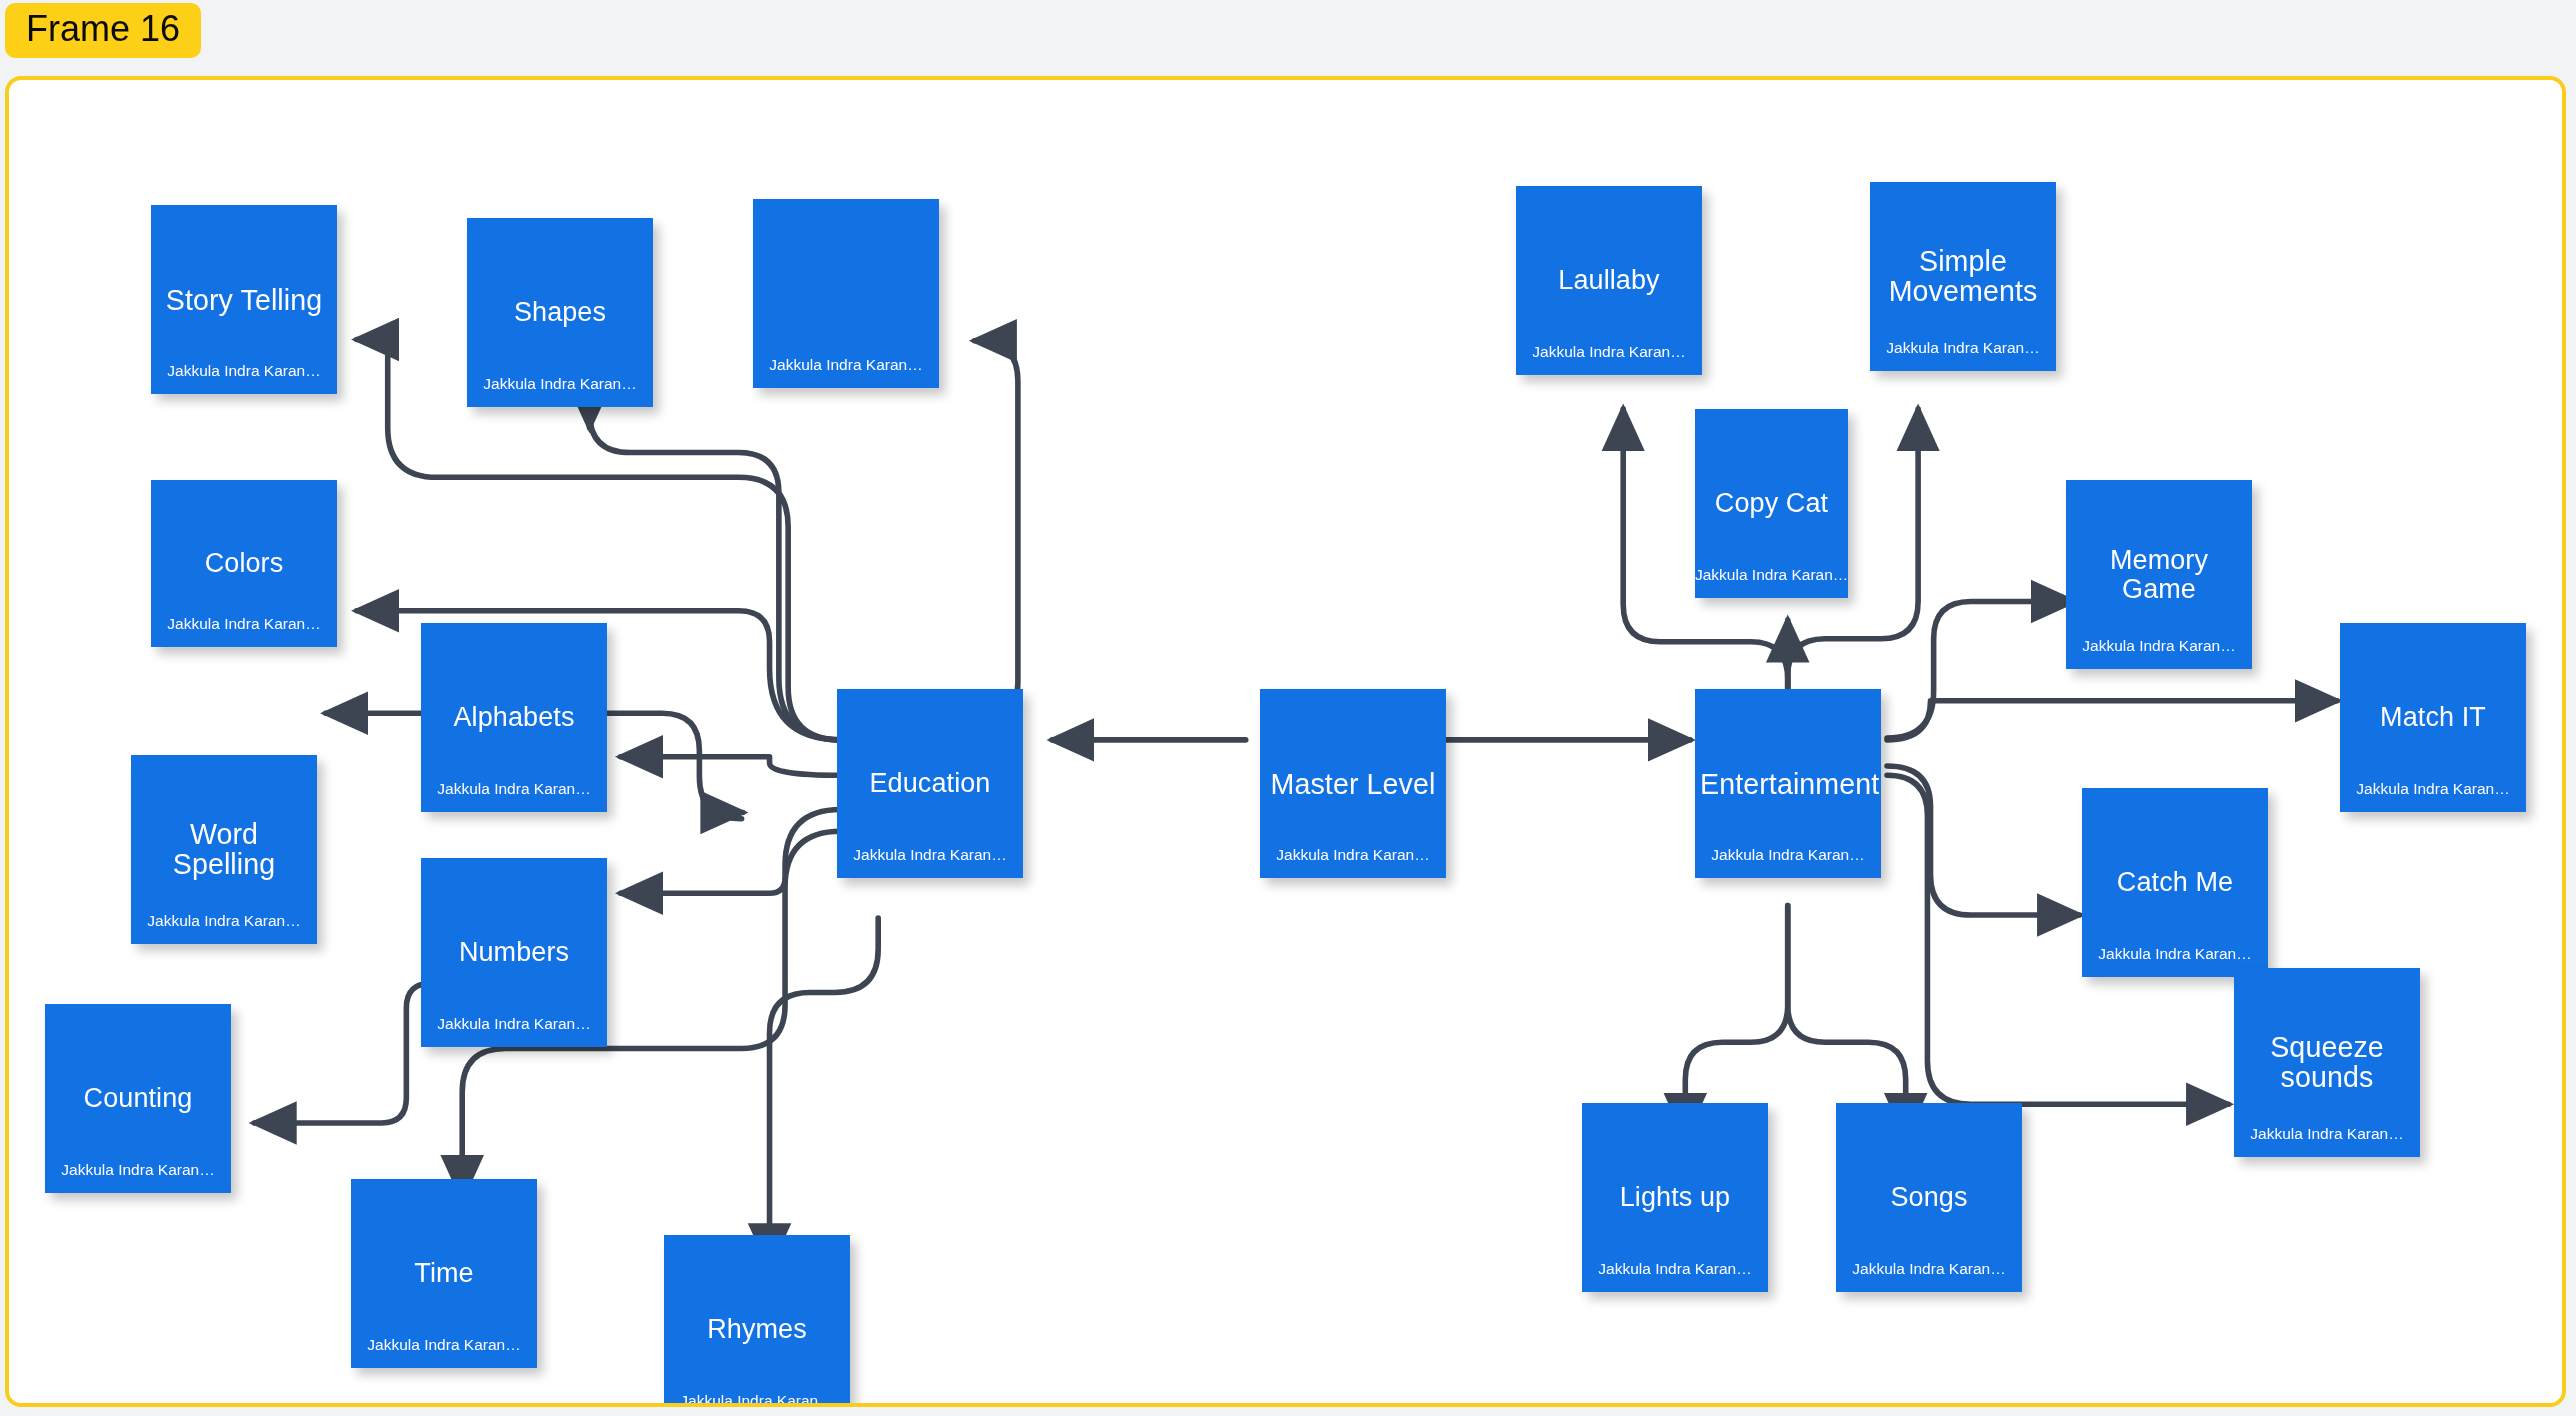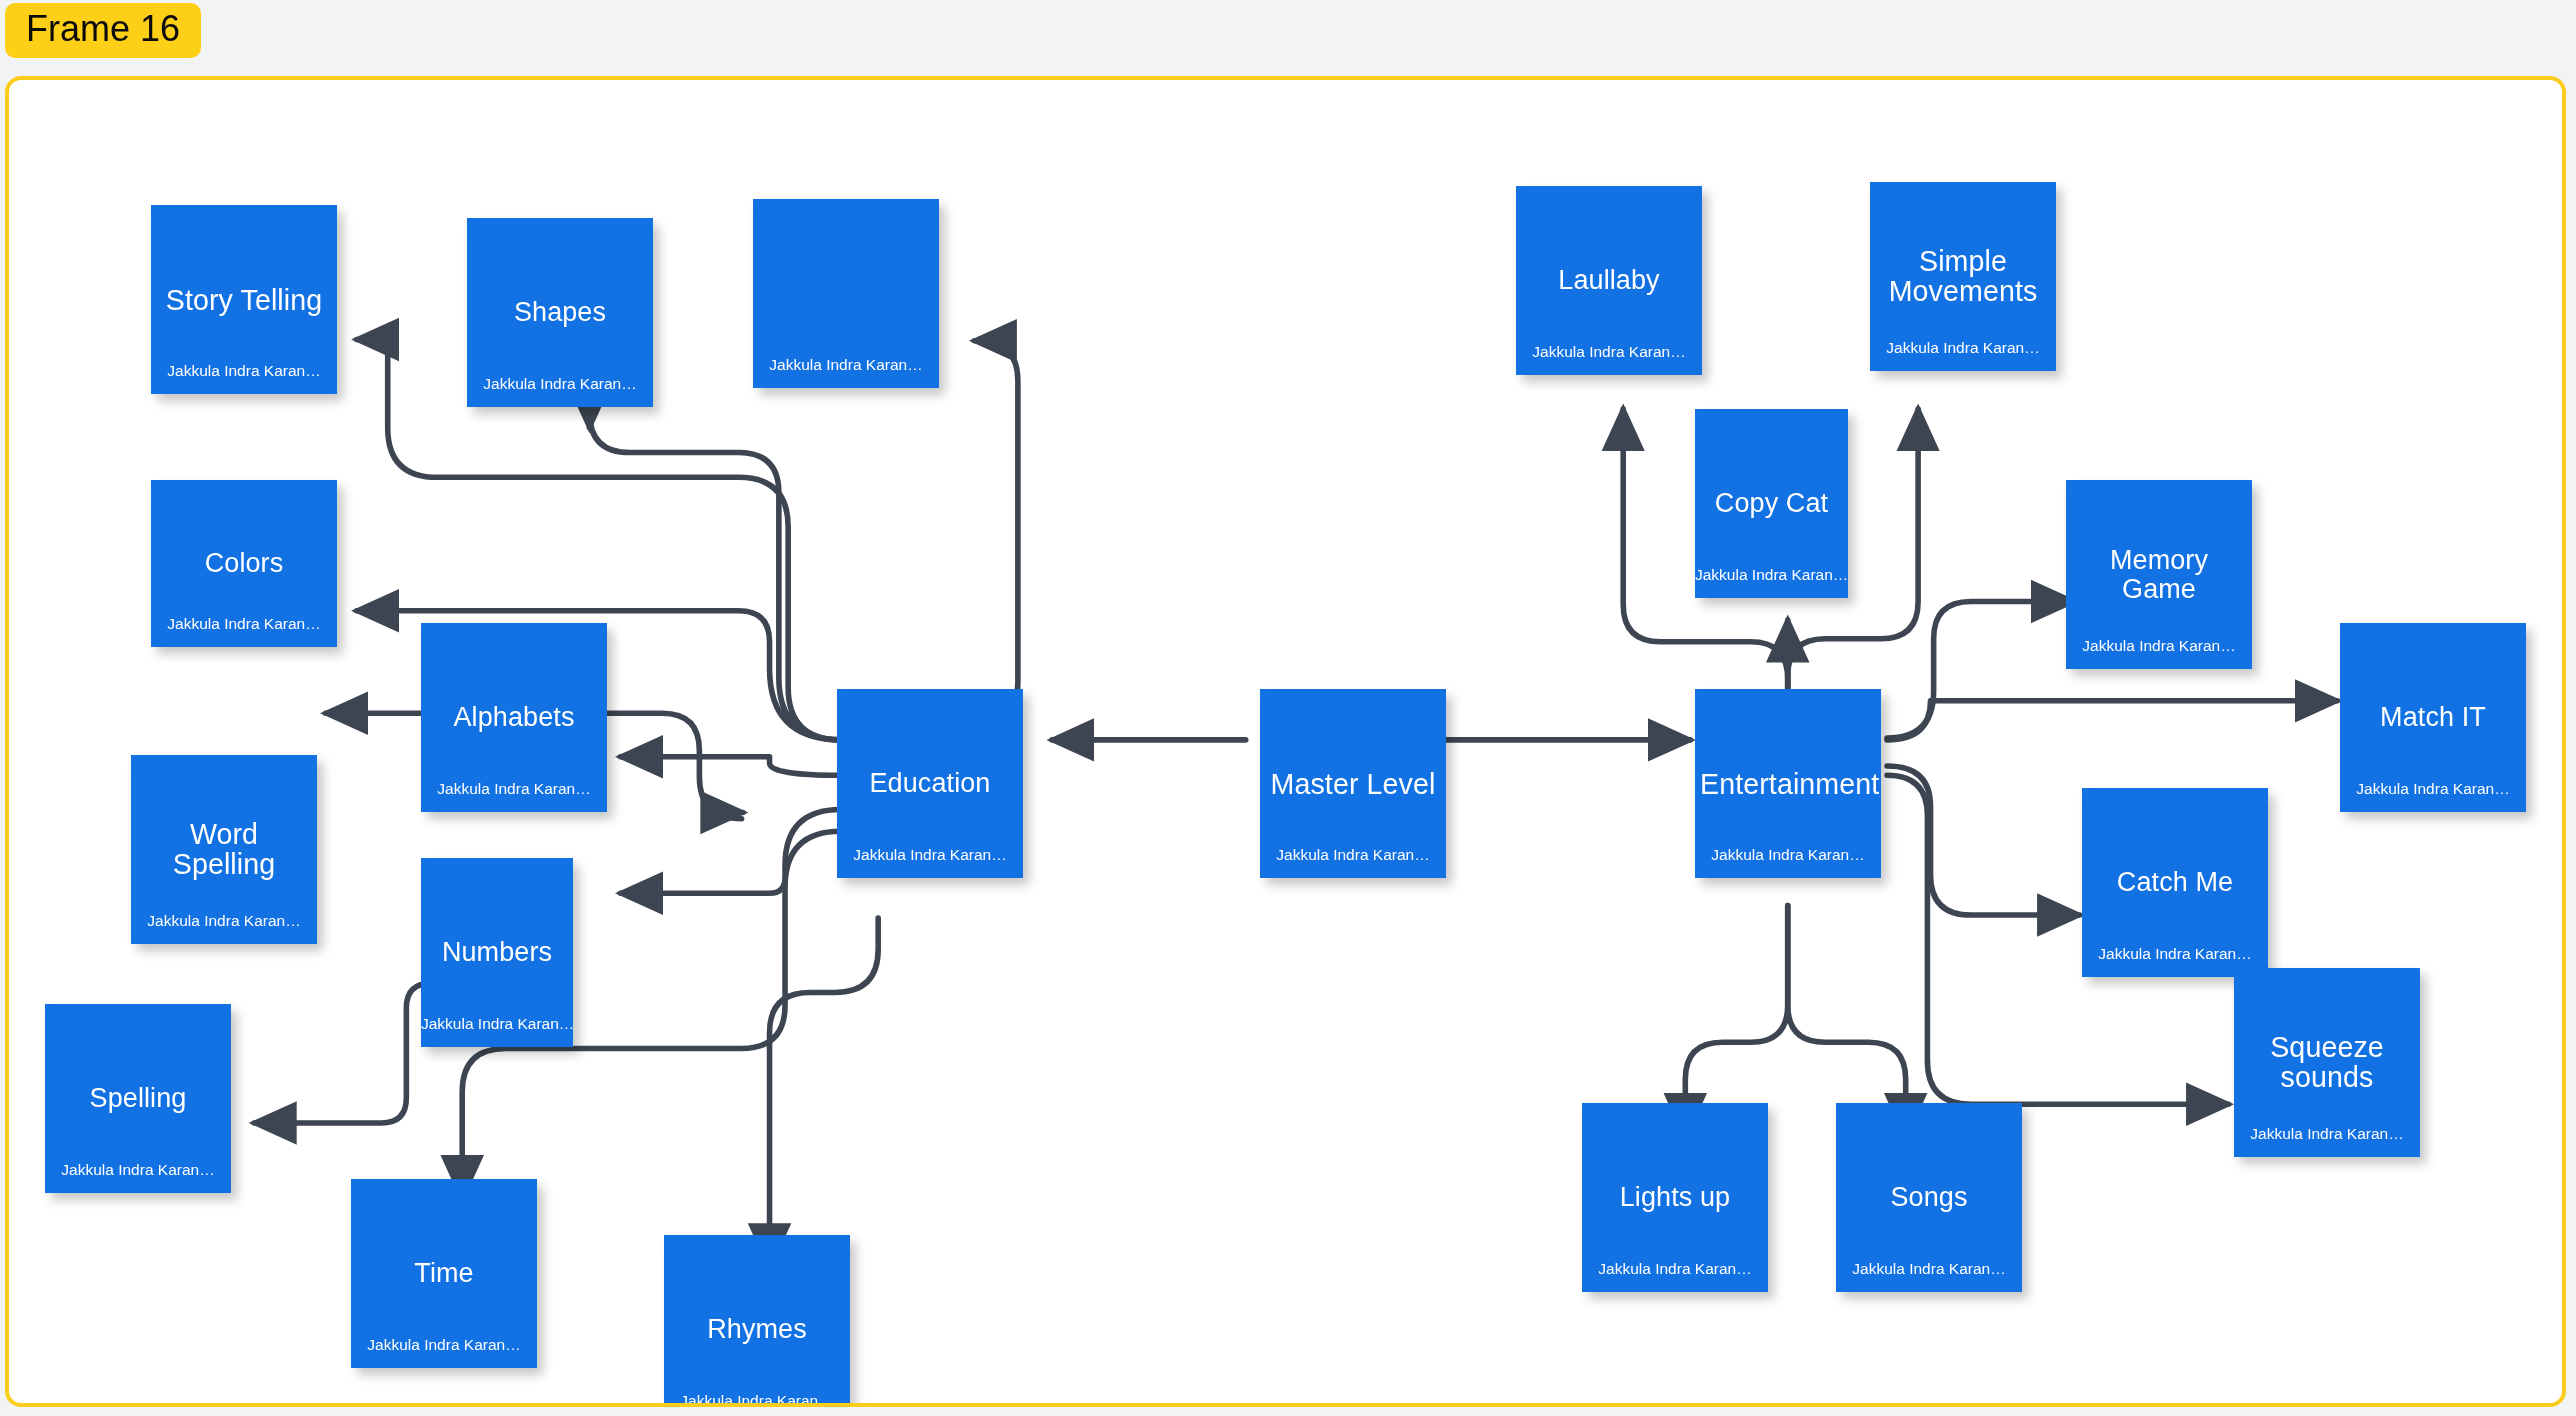--- a/index.html
+++ b/index.html
@@ -206,31 +206,31 @@
             <div class="author">Jakkula Indra Karan…</div>
           </div>
           <div class="node big" style="left: 1686px; top: 609px; width: 186px; height: 189px; background: rgb(18, 113, 227); color: rgb(255, 255, 255);">
             <div class="title">Entertainment</div>
             <div class="author">Jakkula Indra Karan…</div>
           </div>
           <div class="node" style="left: 2073px; top: 708px; width: 186px; height: 189px; background: rgb(18, 113, 227); color: rgb(255, 255, 255);">
             <div class="title">Catch Me</div>
             <div class="author">Jakkula Indra Karan…</div>
           </div>
-          <div class="node" style="left: 412px; top: 778px; width: 152px; height: 189px; background: rgb(18, 113, 227); color: rgb(255, 255, 255);">
+          <div class="node" style="left: 412px; top: 778px; width: 186px; height: 189px; background: rgb(18, 113, 227); color: rgb(255, 255, 255);">
             <div class="title">Numbers</div>
             <div class="author">Jakkula Indra Karan…</div>
           </div>
           <div class="node big" style="left: 2225px; top: 888px; width: 186px; height: 189px; background: rgb(18, 113, 227); color: rgb(255, 255, 255);">
             <div class="title">Squeeze
 sounds</div>
             <div class="author">Jakkula Indra Karan…</div>
           </div>
           <div class="node" style="left: 36px; top: 924px; width: 186px; height: 189px; background: rgb(18, 113, 227); color: rgb(255, 255, 255);">
-            <div class="title">Spelling</div>
+            <div class="title">Counting</div>
             <div class="author">Jakkula Indra Karan…</div>
           </div>
           <div class="node" style="left: 1573px; top: 1023px; width: 186px; height: 189px; background: rgb(18, 113, 227); color: rgb(255, 255, 255);">
             <div class="title">Lights up</div>
             <div class="author">Jakkula Indra Karan…</div>
           </div>
           <div class="node" style="left: 1827px; top: 1023px; width: 186px; height: 189px; background: rgb(18, 113, 227); color: rgb(255, 255, 255);">
             <div class="title">Songs</div>
             <div class="author">Jakkula Indra Karan…</div>
           </div>

